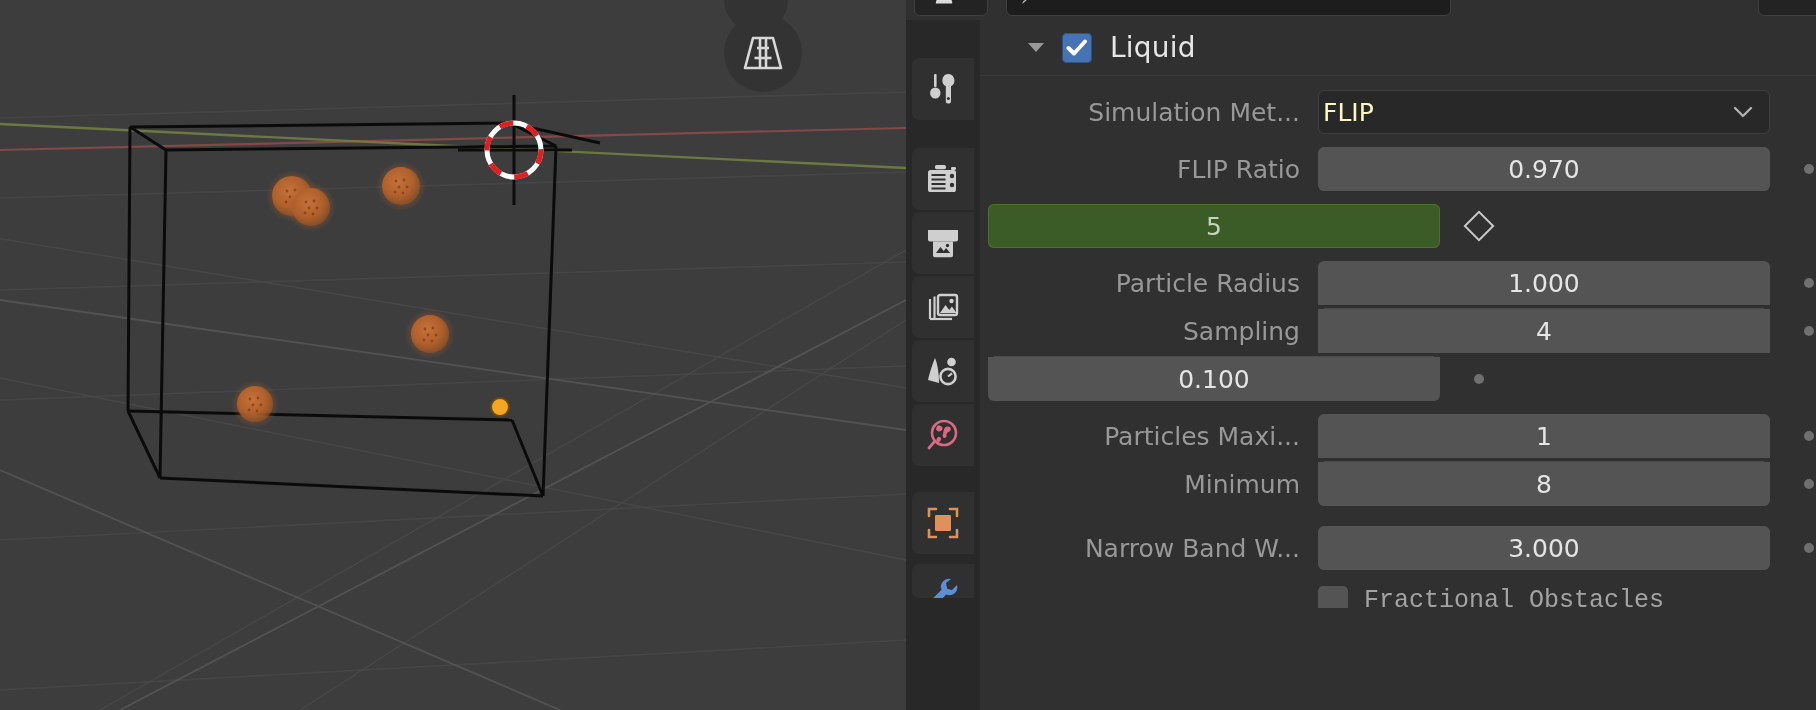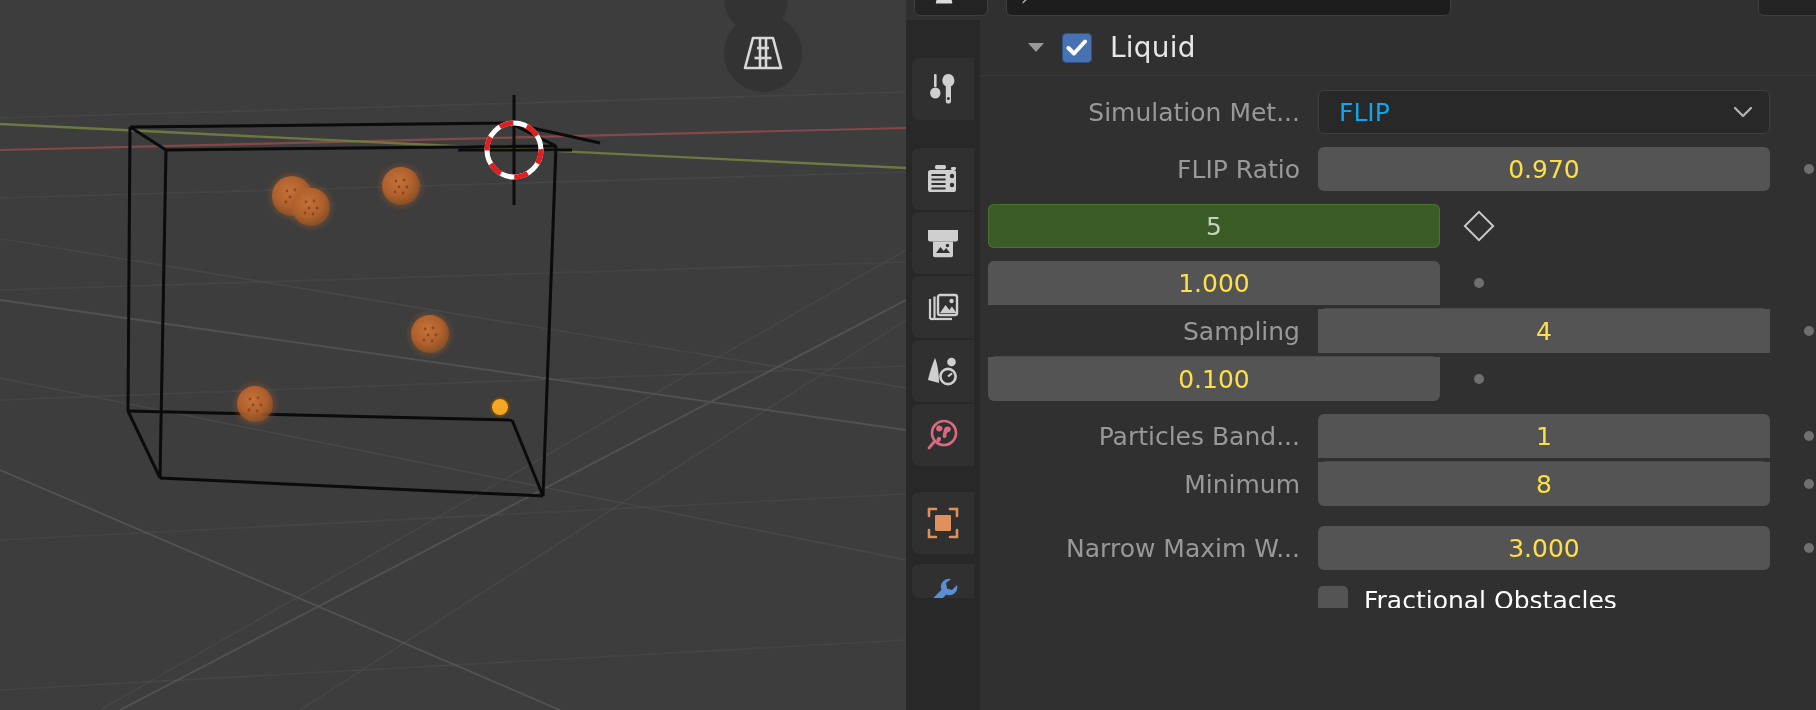--- a/index.html
+++ b/index.html
@@ -156,38 +156,38 @@
     overflow: hidden;
   }
   .pfield {
     flex: 0 0 452px;
     height: 44px;
     background: #545454;
     border-radius: 6px;
     display: flex;
     align-items: center;
     justify-content: center;
-    color: #fde047;
+    color: #e5e5e5;
     font-size: 25px;
     position: relative;
   }
   .pfield.joined-top { border-radius: 6px 6px 0 0; }
   .pfield.joined-mid { border-radius: 0; }
   .pfield.joined-bot { border-radius: 0 0 6px 6px; }
   .pfield.animated {
     background: #3b5c26;
     color: #c5d4ba;
     box-shadow: inset 0 0 0 1px #4a7130;
   }
   .pfield.dropdown {
     background: #282828;
     border: 1px solid #3f3f3f;
     justify-content: flex-start;
-    padding-left: 20px;
-    color: #0ea5e9;
+    padding-left: 4px;
+    color: #fef9c3;
   }
   .dd-chev {
     position: absolute; right: 16px; top: 50%;
     transform: translateY(-50%);
   }
   .separator-line {
     position: absolute;
     left: 6px; right: 6px; top: -1px;
     height: 1px;
     background: #4a4a4a;
@@ -215,24 +215,25 @@
     height: 22px;
     overflow: hidden;
     align-items: flex-start;
   }
   .clipped .chk-sm {
     width: 30px; height: 30px;
     background: #545454;
     border-radius: 5px;
   }
   .clipped .clip-label {
-    color: #ffffff;
+    color: #a3a3a3;
     font-size: 25px;
     margin-left: 16px;
     white-space: nowrap;
+    font-family: Liberation Mono, monospace;
   }
 </style>
 </head>
 <body>
 
 <div id="app">
 
   <div id="viewport">
     <svg id="viewport-svg" viewBox="0 0 906 710" xmlns="http://www.w3.org/2000/svg">
       <defs>
@@ -542,20 +543,21 @@
           <div class="prow gap-top">
             <div class="pfield animated">
               <span>5</span>
             </div>
             <div class="decorator">
               <div class="diamond-dec"></div>
             </div>
           </div>
 
           <div class="prow gap-top">
+            <div class="plabel">Particle Radius</div>
             <div class="pfield joined-top">
               <span>1.000</span>
             </div>
             <div class="decorator">
               <div class="dot-dec"></div>
             </div>
           </div>
 
           <div class="prow">
             <div class="plabel">Sampling</div>
@@ -572,42 +574,42 @@
             <div class="pfield joined-bot">
               <div class="separator-line"></div>
               <span>0.100</span>
             </div>
             <div class="decorator">
               <div class="dot-dec"></div>
             </div>
           </div>
 
           <div class="prow gap-top">
-            <div class="plabel">Particles Band...</div>
+            <div class="plabel">Particles Maxi...</div>
             <div class="pfield joined-top">
               <span>1</span>
             </div>
             <div class="decorator">
               <div class="dot-dec"></div>
             </div>
           </div>
 
           <div class="prow">
             <div class="plabel">Minimum</div>
             <div class="pfield joined-bot">
               <div class="separator-line"></div>
               <span>8</span>
             </div>
             <div class="decorator">
               <div class="dot-dec"></div>
             </div>
           </div>
 
           <div class="prow gap-top-big">
-            <div class="plabel">Narrow Maxim W...</div>
+            <div class="plabel">Narrow Band W...</div>
             <div class="pfield">
               <span>3.000</span>
             </div>
             <div class="decorator">
               <div class="dot-dec"></div>
             </div>
           </div>
 
           <div class="prow clipped" style="margin-top:14px; padding-left:338px;">
             <div class="chk-sm"></div>

